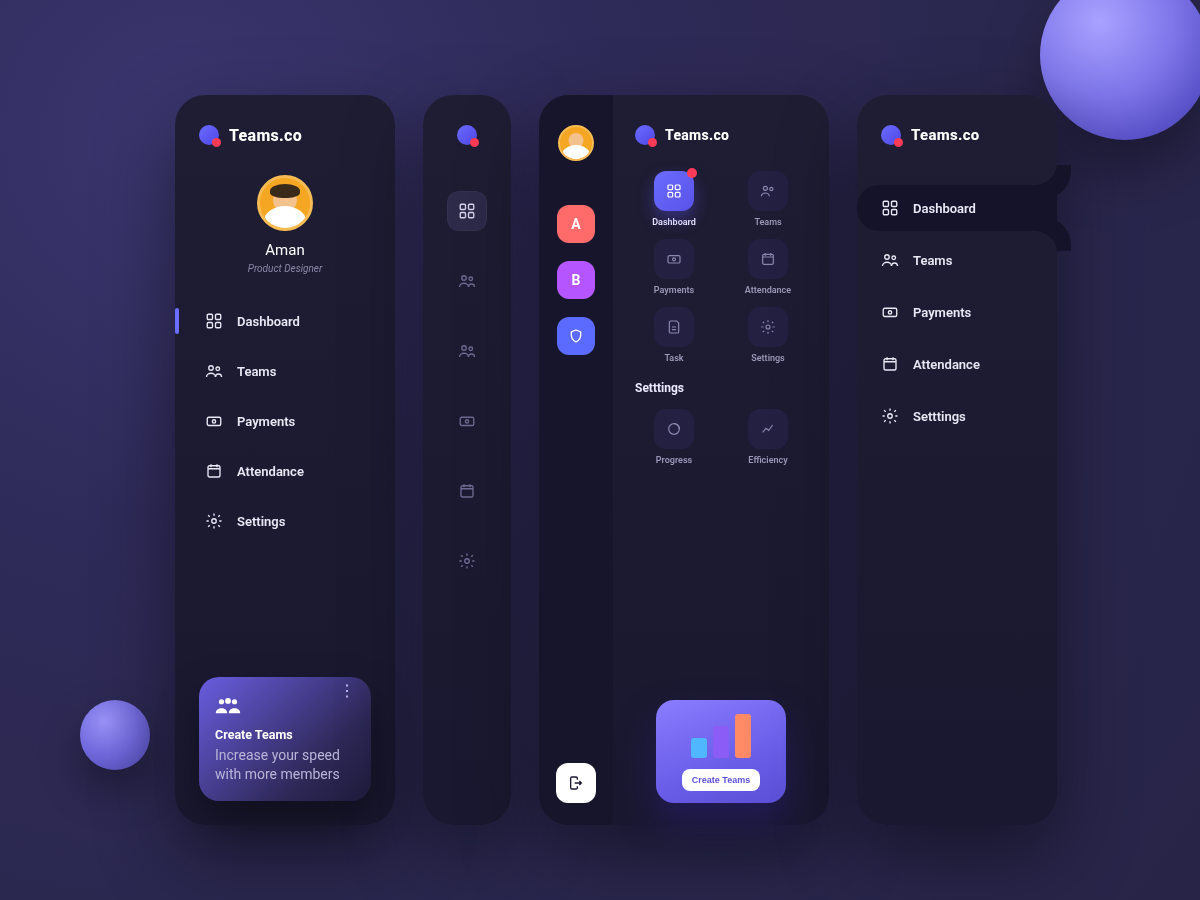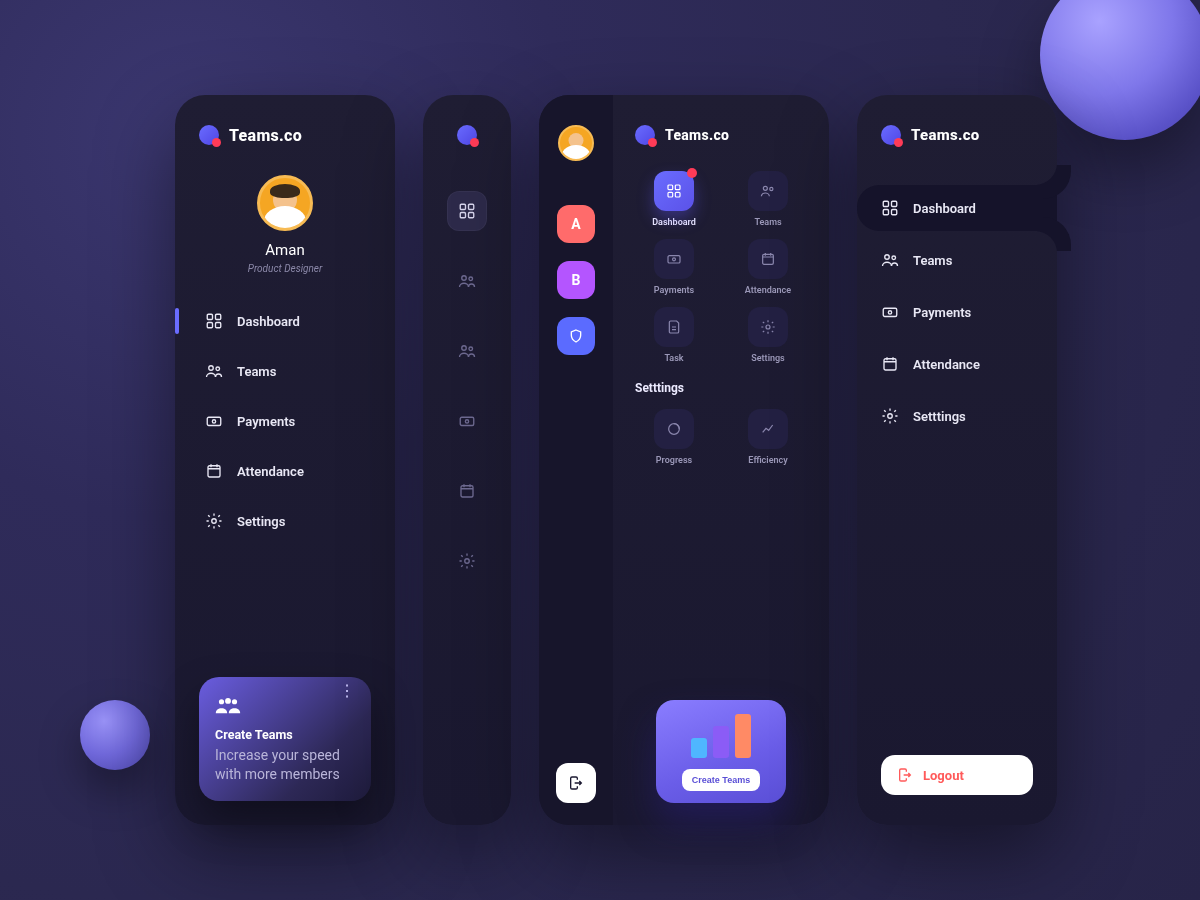--- a/index.html
+++ b/index.html
@@ -441,22 +441,15 @@
       <div class="item">
         <span class="ic">
             <svg viewBox="0 0 24 24">
               <circle cx="12" cy="12" r="3"></circle>
               <path d="M12 2v3M12 19v3M4.2 4.2l2.1 2.1M17.7 17.7l2.1 2.1M2 12h3M19 12h3M4.2 19.8l2.1-2.1M17.7 6.3l2.1-2.1"></path>
             </svg>
           </span>
         <span>Setttings</span>
       </div>
     </div>
-    <div class="logoutbtn">
-      <svg viewBox="0 0 24 24">
-          <path d="M14 7V5a2 2 0 0 0-2-2H6a2 2 0 0 0-2 2v14a2 2 0 0 0 2 2h6a2 2 0 0 0 2-2v-2"></path>
-          <path d="M10 12h10M17 9l3 3-3 3"></path>
-        </svg>
-      <span>Logout</span>
-    </div>
   </div>
 
 </div>
 
 </body></html>

